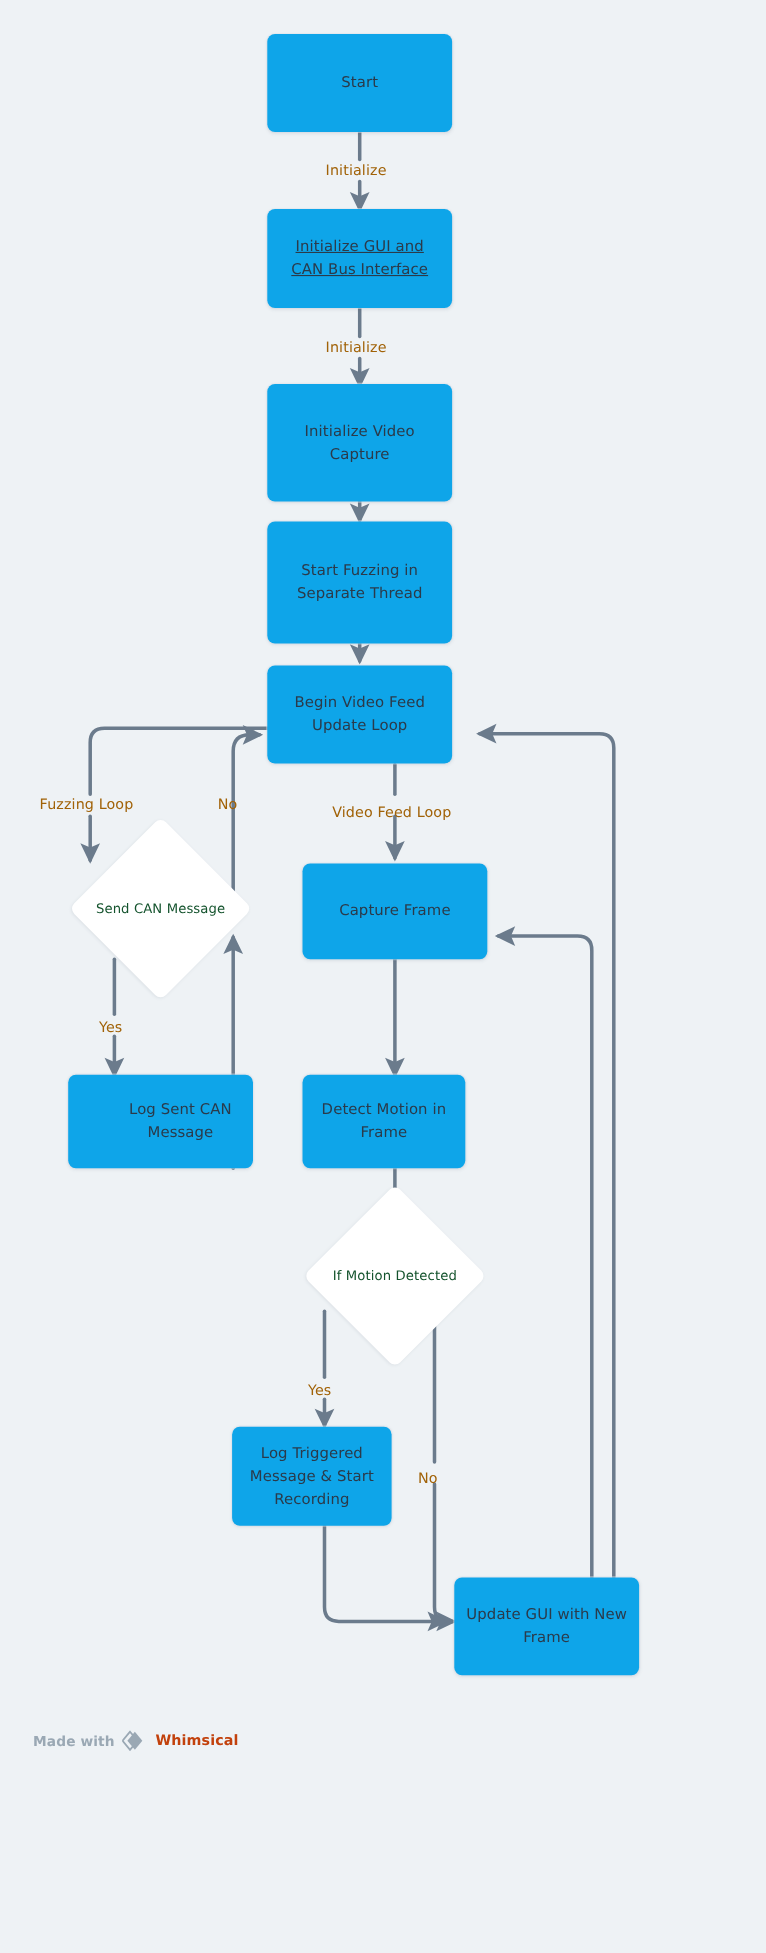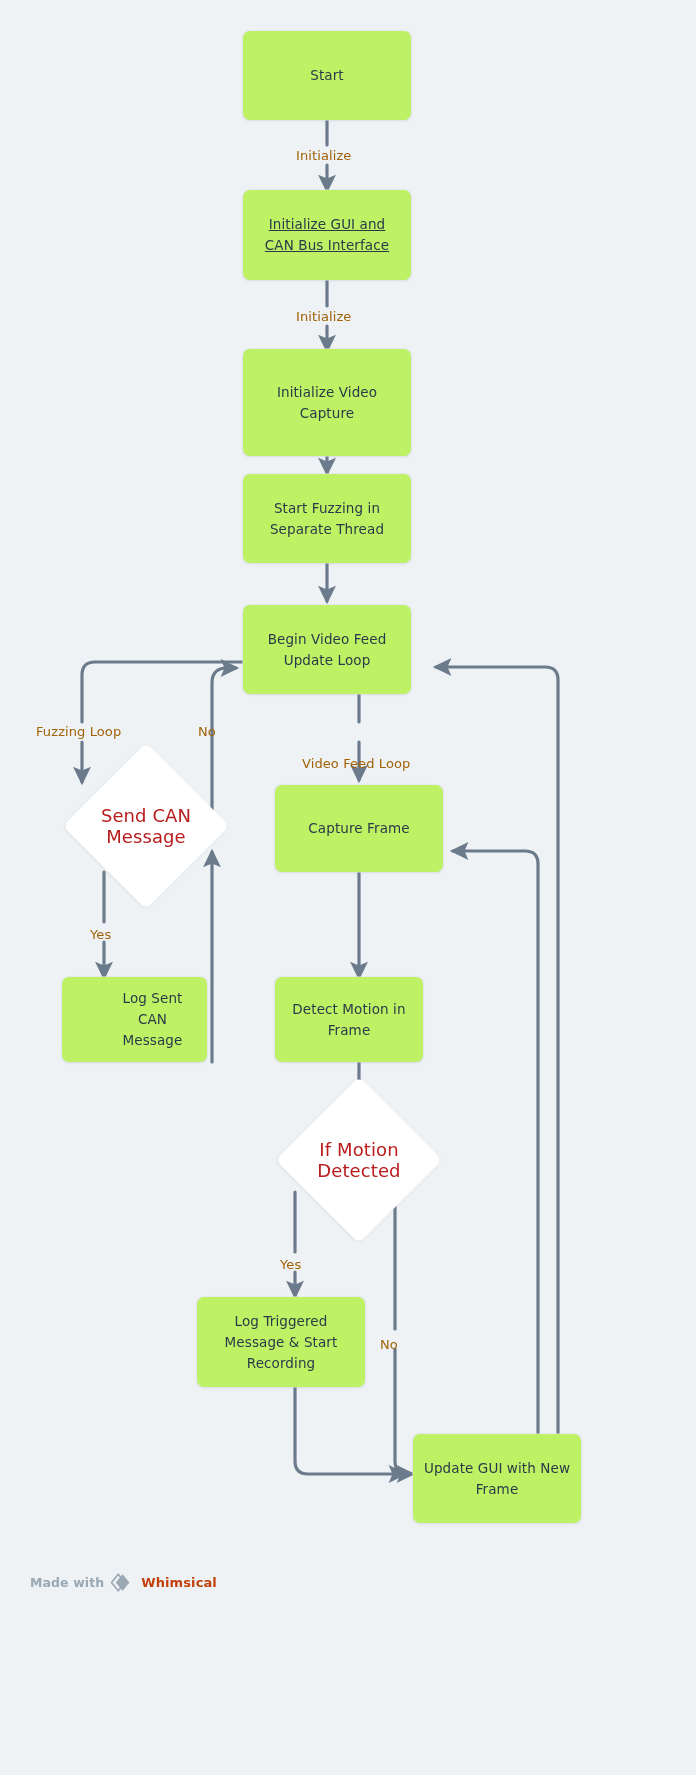--- a/index.html
+++ b/index.html
@@ -15,21 +15,21 @@
     font-family: "DejaVu Sans", "Liberation Sans", sans-serif;
   }
   #canvas {
     position: absolute;
     inset: 0;
     width: 696px;
     height: 1775px;
   }
   .node-box {
     position: absolute;
-    background: #bef264;
+    background: #0ea5e9;
     border-radius: 7px;
     box-shadow: 0 1px 3px rgba(60,80,100,0.10), 0 0 0 1px rgba(225,232,238,0.55);
     display: flex;
     align-items: center;
     justify-content: center;
     text-align: center;
     box-sizing: border-box;
     color: #2b3a4a;
     font-size: 13.5px;
     line-height: 21px;
@@ -47,22 +47,22 @@
     inset: 0;
     background: #ffffff;
     transform: rotate(45deg);
     border-radius: 7px;
     box-shadow: 0 1px 3px rgba(60,80,100,0.10);
   }
   .node-diamond .dia-label {
     position: relative;
     z-index: 2;
     text-align: center;
-    color: #b91c1c;
-    font-size: 18px;
+    color: #14532d;
+    font-size: 12px;
     line-height: 21px;
     letter-spacing: 0.1px;
     width: 130px;
   }
   .edge-label {
     position: absolute;
     color: #a16207;
     font-size: 13px;
     line-height: 16px;
     white-space: nowrap;
@@ -141,67 +141,67 @@
 </div>
 
 <div class="node-box" style="left:243px; top:190px; width:168px; height:90px;text-decoration:underline;">
   <span>Initialize GUI and CAN Bus Interface</span>
 </div>
 
 <div class="node-box" style="left:243px; top:349px; width:168px; height:107px;">
   <span>Initialize Video Capture</span>
 </div>
 
-<div class="node-box" style="left:243px; top:474px; width:168px; height:89px;">
+<div class="node-box" style="left:243px; top:474px; width:168px; height:111px;">
   <span>Start Fuzzing in Separate Thread</span>
 </div>
 
 <div class="node-box" style="left:243px; top:605px; width:168px; height:89px;">
   <span>Begin Video Feed Update Loop</span>
 </div>
 
 <div class="node-diamond" style="left:62px; top:767px; width:168px; height:118px;">
   <div class="dia-shape" style="width:118px;height:118px;left:25px;top:0;"></div>
   <div class="dia-label">Send CAN Message</div>
 </div>
 
-<div class="node-box" style="left:62px; top:977px; width:145px; height:85px;padding-left:46px;">
+<div class="node-box" style="left:62px; top:977px; width:168px; height:85px;padding-left:46px;">
   <span>Log Sent CAN Message</span>
 </div>
 
 <div class="node-box" style="left:275px; top:785px; width:168px; height:87px;">
   <span>Capture Frame</span>
 </div>
 
 <div class="node-box" style="left:275px; top:977px; width:148px; height:85px;">
   <span>Detect Motion in Frame</span>
 </div>
 
 <div class="node-diamond" style="left:275px; top:1101px; width:168px; height:118px;">
   <div class="dia-shape" style="width:118px;height:118px;left:25px;top:0;"></div>
   <div class="dia-label">If Motion Detected</div>
 </div>
 
-<div class="node-box" style="left:197px; top:1297px; width:168px; height:90px;">
+<div class="node-box" style="left:211px; top:1297px; width:145px; height:90px;">
   <span>Log Triggered Message &amp; Start Recording</span>
 </div>
 
 <div class="node-box" style="left:413px; top:1434px; width:168px; height:89px;justify-content:center;">
   <span>Update GUI with New Frame</span>
 </div>
 
 <div class="edge-label" style="left:296px; top:148px;">Initialize</div>
 
 <div class="edge-label" style="left:296px; top:309px;">Initialize</div>
 
 <div class="edge-label" style="left:36px; top:724px;">Fuzzing Loop</div>
 
 <div class="edge-label" style="left:198px; top:724px;">No</div>
 
-<div class="edge-label" style="left:302px; top:756px;">Video Feed Loop</div>
+<div class="edge-label" style="left:302px; top:732px;">Video Feed Loop</div>
 
 <div class="edge-label" style="left:90px; top:927px;">Yes</div>
 
 <div class="edge-label" style="left:280px; top:1257px;">Yes</div>
 
 <div class="edge-label" style="left:380px; top:1337px;">No</div>
 
 <div id="footer">
   <span>Made with</span>
   <svg class="wlogo" width="23" height="19" viewBox="0 0 23 19">

